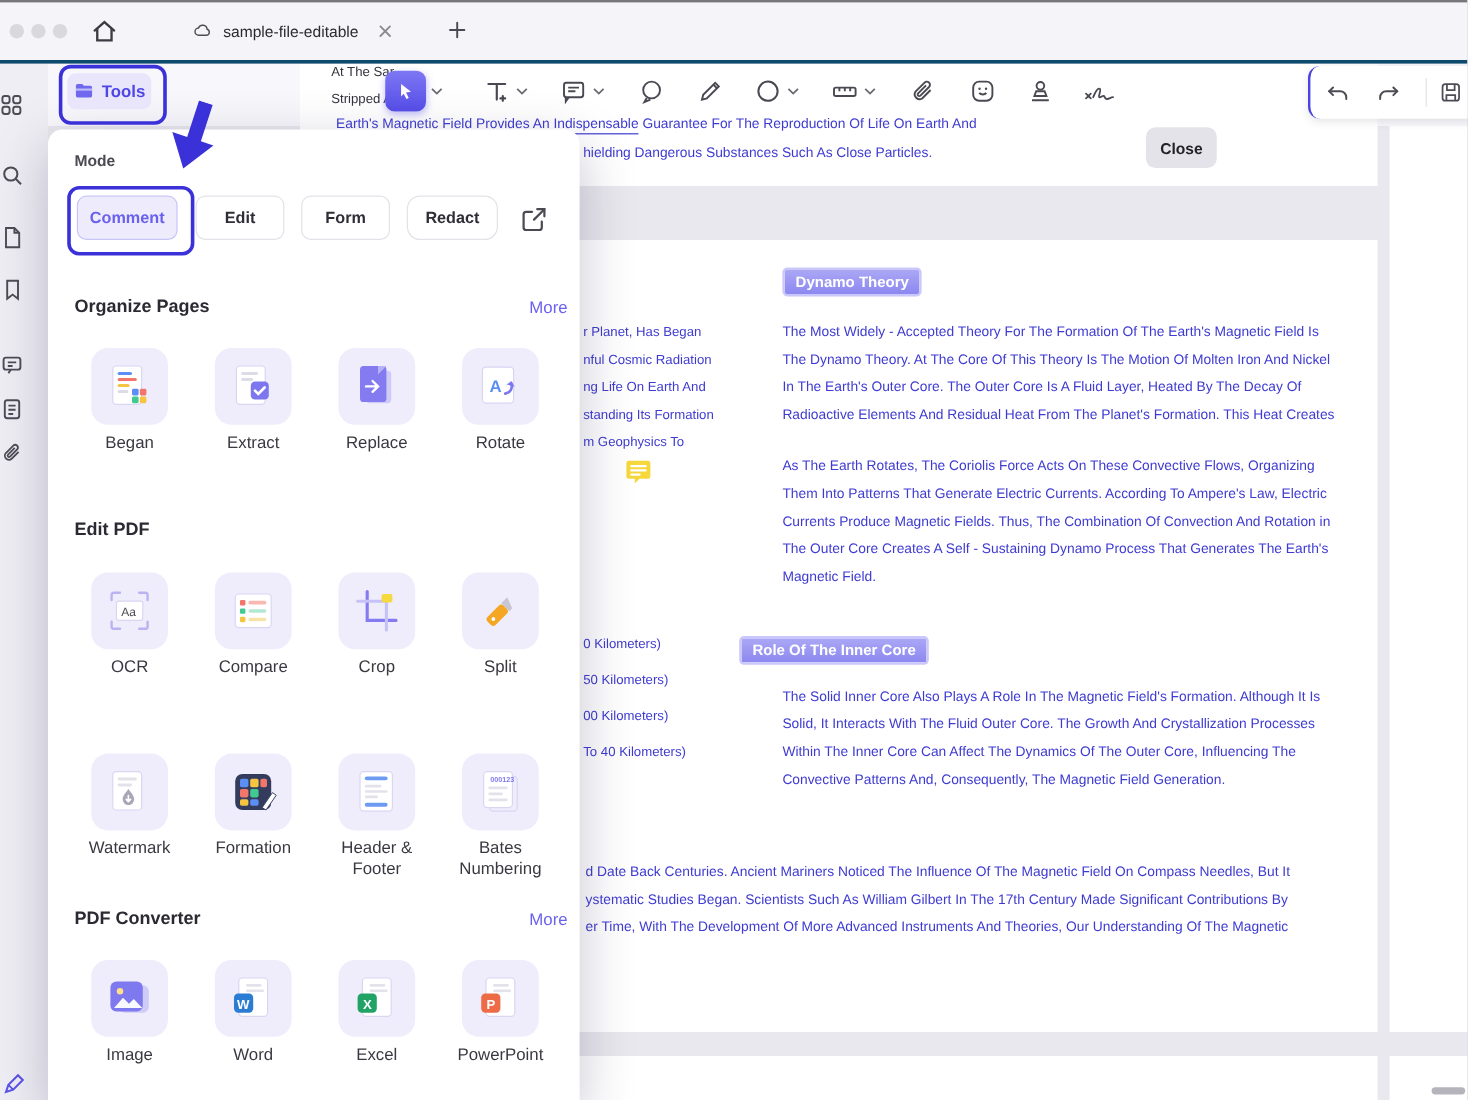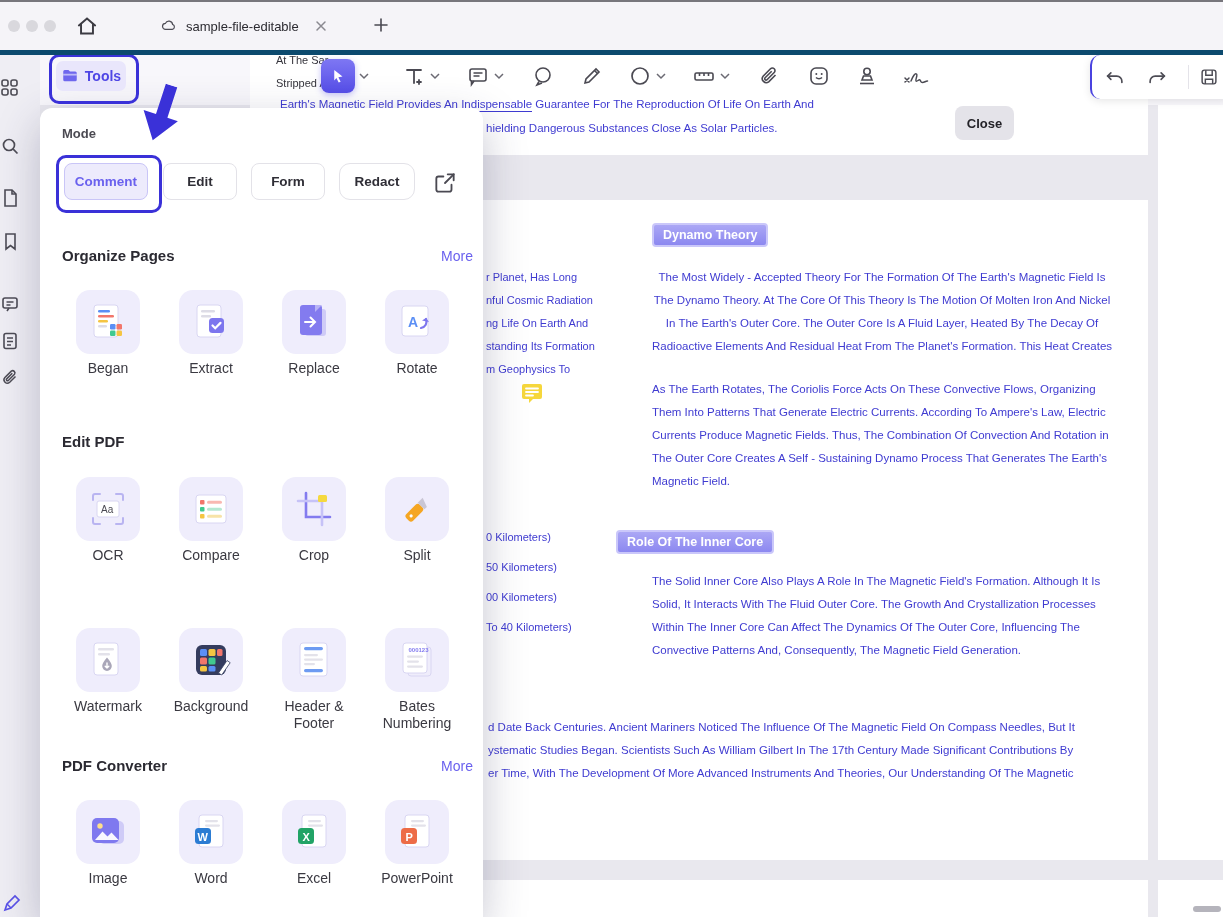--- a/index.html
+++ b/index.html
@@ -1,21 +1,21 @@
 <!DOCTYPE html>
 <html><head>
 <meta charset="utf-8">
 <style>
   html,body{margin:0;padding:0;background:#d6d5da;}
   .screen{position:relative;width:1223px;height:917px;background:#e9e8ee;overflow:hidden;
           font-family:"Liberation Sans",sans-serif;-webkit-font-smoothing:antialiased;}
 
   
   .tabbar{position:absolute;left:0;top:0;width:100%;height:48px;background:#f5f4f8;
-          border-top:2px solid #77767c;border-bottom:5px solid #0c4a6e;z-index:40;}
+          border-top:2px solid #77767c;border-bottom:3px solid #0c4a6e;z-index:40;}
   .tl{position:absolute;top:18px;width:12px;height:12px;border-radius:50%;background:#d9d8dd;}
   .homebtn{position:absolute;left:74px;top:11px;width:26px;height:26px;cursor:pointer;}
   .tab{position:absolute;left:152px;top:8px;height:32px;display:flex;align-items:center;gap:8px;padding:0 8px;border-radius:8px;}
   .tab-title{font-size:13px;color:#2c2b31;}
   .tab-close{width:16px;height:16px;margin-left:6px;}
   .newtab{position:absolute;left:372px;top:14px;width:18px;height:18px;}
 
   
   .toolstrip{position:absolute;left:0;top:48px;width:100%;height:57px;background:#f8f7fb;z-index:1;}
 
@@ -107,24 +107,24 @@
   <div class="page rpageb"></div>
 
   <div class="doctext" style="left:276px;top:49px;">
       <div class="clipline">At The Sar</div>
       <div class="clipline">Stripped Av</div>
     </div>
 
   <div class="doctext p1line" style="left:280px;top:94px;height:20px;line-height:20px;">
     <span class="uline">Earth's Magnetic Field Provides An Indispensable</span><span> Guarantee For The Reproduction Of Life On Earth And</span>
   </div>
-  <div class="doctext p1line" style="left:486px;top:118px;height:20px;line-height:20px;">hielding Dangerous Substances Close As Solar Particles.</div>
+  <div class="doctext p1line" style="left:486px;top:118px;height:20px;line-height:20px;">hielding Dangerous Substances Such As Close Particles.</div>
 
   <div class="doctext" style="left:486px;top:266px;">
-      <div class="fragline">r Planet, Has Long</div>
+      <div class="fragline">r Planet, Has Began</div>
       <div class="fragline">nful Cosmic Radiation</div>
       <div class="fragline">ng Life On Earth And</div>
       <div class="fragline">standing Its Formation</div>
       <div class="fragline">m Geophysics To</div>
     </div>
 
   <div class="notepin">
     <svg width="24" height="22" viewBox="0 0 24 22">
       <path d="M2 3a2 2 0 012-2h16a2 2 0 012 2v11a2 2 0 01-2 2h-7l-4 4v-4H4a2 2 0 01-2-2z" fill="#f6d73c"></path>
       <path d="M6 5.5h12M6 9h12M6 12.5h7" stroke="#ffffff" stroke-width="1.8" stroke-linecap="round"></path>
@@ -132,21 +132,21 @@
   </div>
 
   <div class="doctext" style="left:486px;top:522px;">
       <div class="kmline">0 Kilometers)</div>
       <div class="kmline">50 Kilometers)</div>
       <div class="kmline">00 Kilometers)</div>
       <div class="kmline">To 40 Kilometers)</div>
     </div>
 
   <div class="doc-heading" style="left:652px;top:223px;">Dynamo Theory</div>
-  <div class="doctext" style="left:652px;top:266px;text-align:center;">
+  <div class="doctext" style="left:652px;top:266px;">
       <div class="docline">The Most Widely - Accepted Theory For The Formation Of The Earth's Magnetic Field Is</div>
       <div class="docline">The Dynamo Theory. At The Core Of This Theory Is The Motion Of Molten Iron And Nickel</div>
       <div class="docline">In The Earth's Outer Core. The Outer Core Is A Fluid Layer, Heated By The Decay Of</div>
       <div class="docline">Radioactive Elements And Residual Heat From The Planet's Formation. This Heat Creates</div>
     </div>
   <div class="doctext" style="left:652px;top:378px;">
       <div class="docline">As The Earth Rotates, The Coriolis Force Acts On These Convective Flows, Organizing</div>
       <div class="docline">Them Into Patterns That Generate Electric Currents. According To Ampere's Law, Electric</div>
       <div class="docline">Currents Produce Magnetic Fields. Thus, The Combination Of Convection And Rotation in</div>
       <div class="docline">The Outer Core Creates A Self - Sustaining Dynamo Process That Generates The Earth's</div>
@@ -545,21 +545,21 @@
           <rect x="11" y="11" width="7" height="7" rx="1.5" fill="#5b8ff5"></rect>
           <rect x="19.5" y="11" width="7" height="7" rx="1.5" fill="#f5c542"></rect>
           <rect x="28" y="11" width="5.5" height="7" rx="1.5" fill="#f2766b"></rect>
           <rect x="11" y="19.5" width="7" height="7" rx="1.5" fill="#f2766b"></rect>
           <rect x="19.5" y="19.5" width="7" height="7" rx="1.5" fill="#41c98f"></rect>
           <rect x="11" y="28" width="7" height="5.5" rx="1.5" fill="#f5c542"></rect>
           <rect x="19.5" y="28" width="7" height="5.5" rx="1.5" fill="#5b8ff5"></rect>
           <path d="M29.5 35L38 22.5l3.2 2.2L32.7 37z" fill="#ffffff" stroke="#343c5e" stroke-width="0.8"></path>
         </svg>
           </div>
-        <div class="tlabel">Background</div>
+        <div class="tlabel">Formation</div>
       </div>
       <div class="cell">
         <div class="tile">
             <svg width="44" height="44" viewBox="0 0 44 44">
           <rect x="8" y="5" width="27" height="33" rx="3" fill="#fff" stroke="#d9d6f2"></rect>
           <rect x="12" y="9" width="19" height="3.2" rx="1.6" fill="#6d9bf2"></rect>
           <rect x="12" y="16" width="14" height="2.2" rx="1.1" fill="#e3e2ea"></rect>
           <rect x="12" y="20.5" width="19" height="2.2" rx="1.1" fill="#e3e2ea"></rect>
           <rect x="12" y="25" width="11" height="2.2" rx="1.1" fill="#e3e2ea"></rect>
           <rect x="12" y="31" width="19" height="3.2" rx="1.6" fill="#6d9bf2"></rect>

